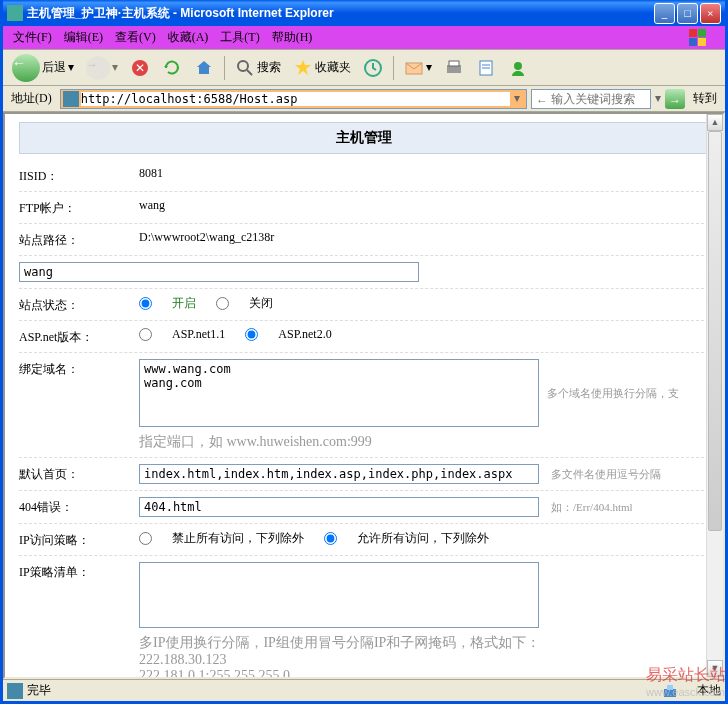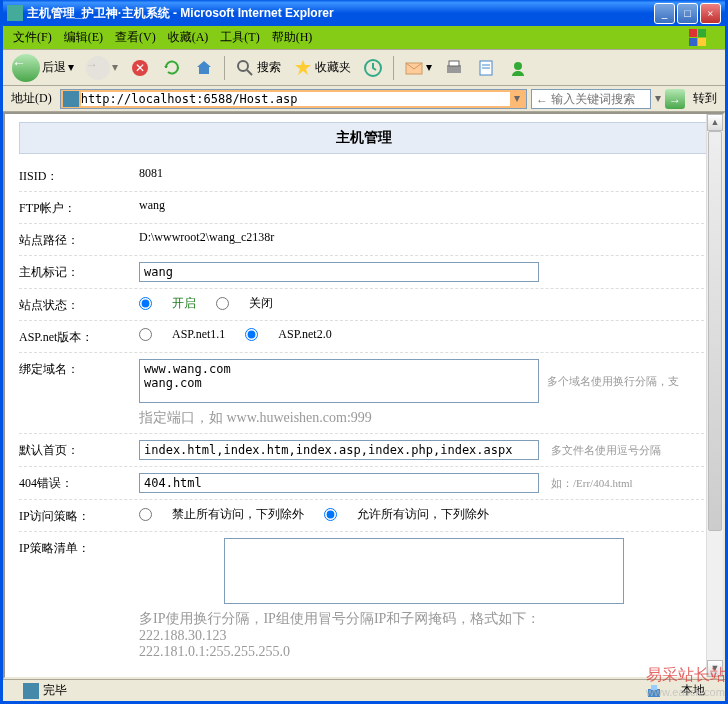--- a/index.html
+++ b/index.html
@@ -4,21 +4,21 @@
 <style>
 * { box-sizing: border-box; margin: 0; padding: 0; }
 body { font-family: "SimSun", "宋体", serif; font-size: 12px; background: #fff; overflow: hidden; width: 728px; height: 704px; position: relative; }
 .window { border: 3px solid #0054e3; border-top: none; background: #ece9d8; height: 704px; display: flex; flex-direction: column; }
 .titlebar { background: linear-gradient(to bottom, #0058e6 0%, #3a93ff 10%, #0054e3 50%, #0054e3 100%); height: 26px; display: flex; align-items: center; padding: 0 4px; color: #fff; font-weight: bold; }
 .titlebar-icon { width: 16px; height: 16px; background: #4a9; margin-right: 4px; display: inline-block; }
 .titlebar-text { flex: 1; font-family: "SimSun", sans-serif; font-size: 12px; }
 .titlebar-btns { display: flex; gap: 2px; }
 .titlebar-btn { width: 21px; height: 21px; background: linear-gradient(to bottom, #7ba7e0, #3a6ec0); border: 1px solid #fff; border-radius: 3px; color: #fff; font-weight: bold; text-align: center; line-height: 18px; font-size: 11px; cursor: pointer; }
 .titlebar-btn.close { background: linear-gradient(to bottom, #f08080, #c03030); }
-.menubar { background: #84cc16; height: 24px; display: flex; align-items: center; padding: 0 4px; border-bottom: 1px solid #aca899; }
+.menubar { background: #d946ef; height: 24px; display: flex; align-items: center; padding: 0 4px; border-bottom: 1px solid #aca899; }
 .menu-item { padding: 2px 6px; cursor: pointer; }
 .ie-logo { margin-left: auto; width: 40px; height: 20px; display: flex; align-items: center; justify-content: center; }
 .toolbar { background: #ece9d8; height: 36px; display: flex; align-items: center; padding: 0 4px; border-bottom: 1px solid #aca899; gap: 2px; }
 .tbtn { height: 28px; min-width: 28px; border: 1px solid transparent; border-radius: 3px; display: flex; align-items: center; justify-content: center; padding: 0 4px; cursor: pointer; gap: 2px; }
 .tbtn.disabled { opacity: 0.5; }
 .nav-back { background: linear-gradient(to bottom, #b5e8b5, #4aa74a); width: 28px; height: 28px; border-radius: 50%; color: #fff; font-size: 14px; font-weight: bold; }
 .nav-fwd { background: #ddd; width: 24px; height: 24px; border-radius: 50%; color: #999; }
 .sep { width: 1px; height: 24px; background: #aca899; margin: 0 3px; }
 .icon-svg { width: 20px; height: 20px; }
 .addressbar { background: #ece9d8; height: 26px; display: flex; align-items: center; padding: 0 4px; border-bottom: 1px solid #aca899; gap: 4px; }
@@ -34,27 +34,27 @@
 .content-inner { padding: 8px 14px; }
 .page-title { background: #e7edf6; border: 1px solid #c6d2e3; text-align: center; padding: 6px; font-weight: bold; font-size: 14px; margin-bottom: 6px; }
 .form-row { display: flex; align-items: flex-start; padding: 6px 0; border-bottom: 1px dashed #ddd; font-size: 12px; }
 .form-row.noborder { border-bottom: none; }
 .form-label { width: 120px; padding-top: 2px; }
 .form-value { flex: 1; display: flex; align-items: center; flex-wrap: wrap; gap: 4px; }
 .form-hint { color: #999; font-size: 11px; margin-left: 8px; white-space: nowrap; }
 .text-input { border: 1px solid #7f9db9; padding: 2px 4px; font-family: "SimSun", monospace; font-size: 12px; height: 20px; }
 .text-input.w400 { width: 400px; }
 .textarea { border: 1px solid #7f9db9; width: 400px; font-family: "SimSun", monospace; font-size: 12px; padding: 2px 4px; resize: none; overflow-y: scroll; }
-.textarea.h60 { height: 44px; }
+.textarea.h60 { height: 68px; }
 .textarea.h70 { height: 66px; }
 .radio-wrap { display: flex; align-items: center; gap: 20px; margin-right: 16px; }
 .radio-wrap input { margin: 0; }
 .radio-wrap.active label { color: #1a7a1a; }
 .hint-below { color: #999; font-size: 14px; margin-top: 2px; width: 100%; }
-.statusbar { height: 22px; background: #ece9d8; border-top: 1px solid #aca899; display: flex; align-items: center; padding: 0 20px; font-size: 12px; }
+.statusbar { height: 22px; background: #ece9d8; border-top: 1px solid #aca899; display: flex; align-items: center; padding: 0 4px; font-size: 12px; }
 .status-icon { width: 16px; height: 16px; background: #48a; margin-right: 4px; }
 .status-right { margin-left: auto; display: flex; align-items: center; gap: 19px; }
 .watermark { position: absolute; right: 2px; bottom: 6px; color: #d33; font-size: 16px; font-family: "KaiTi", serif; opacity: 0.75; pointer-events: none; z-index: 100; }
 .watermark .sub { color: #bbb; font-size: 11px; font-family: sans-serif; display: block; }
 .scrollbar-v { position: absolute; right: 0; top: 0; bottom: 0; width: 17px; background: #f0f0f0; border-left: 1px solid #ddd; }
 .sb-btn { height: 17px; background: linear-gradient(#fff,#ddd); border: 1px solid #bbb; text-align: center; font-size: 9px; line-height: 15px; color: #666; }
 .sb-thumb { position: absolute; left: 1px; right: 1px; background: linear-gradient(#eee,#ccc); border: 1px solid #bbb; border-radius: 2px; }
 </style>
 </head>
 <body>
@@ -186,21 +186,20 @@
       </div>
       <div class="form-row">
         <div class="form-label">FTP帐户：</div>
         <div class="form-value">wang</div>
       </div>
       <div class="form-row">
         <div class="form-label">站点路径：</div>
         <div class="form-value">D:\wwwroot2\wang_c2138r</div>
       </div>
       <div class="form-row">
-        <div class="form-label">主机标记：</div>
         <div class="form-value">
             <input class="text-input w400" value="wang" style="">
           </div>
       </div>
       <div class="form-row">
         <div class="form-label">站点状态：</div>
         <div class="form-value">
           <span class="radio-wrap active">
               <input type="radio" checked="" style="">
               <label>开启</label>
@@ -257,21 +256,21 @@
               <label>禁止所有访问，下列除外</label>
             </span>
           <span class="radio-wrap">
               <input type="radio" checked="" style="">
               <label>允许所有访问，下列除外</label>
             </span>
         </div>
       </div>
       <div class="form-row noborder">
         <div class="form-label">IP策略清单：</div>
-        <div class="form-value" style="flex-direction:column;align-items:center">
+        <div class="form-value" style="flex-direction:row;align-items:center">
           <textarea class="textarea h70" style=""></textarea>
           <div class="hint-below" style="white-space:pre-line">多IP使用换行分隔，IP组使用冒号分隔IP和子网掩码，格式如下：
 222.188.30.123
 222.181.0.1:255.255.255.0</div>
         </div>
       </div>
     </div>
     <div class="scrollbar-v">
       <div class="sb-btn">▲</div>
       <div class="sb-thumb" style="top:17px;height:400px"></div>

